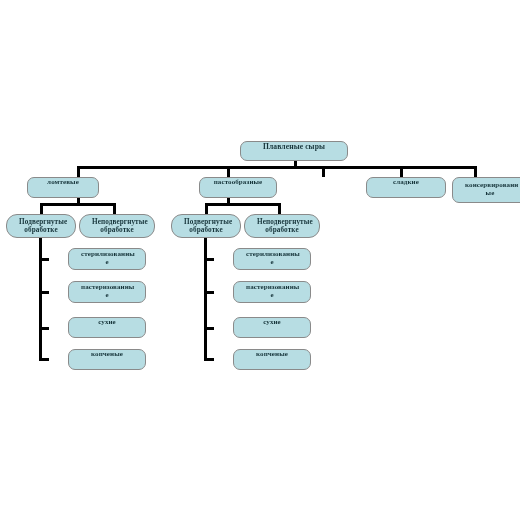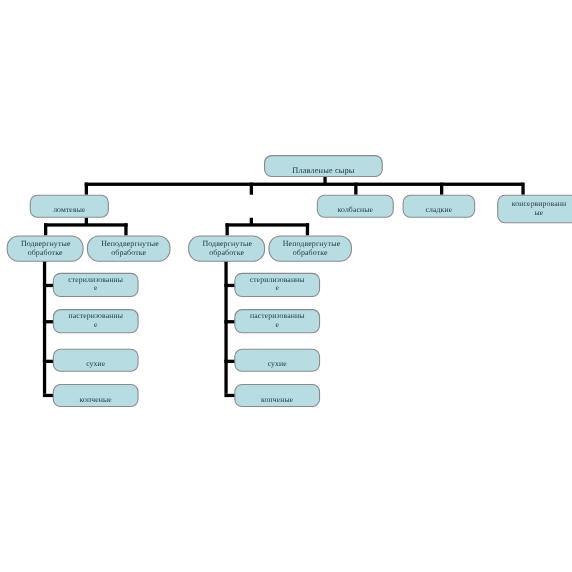--- a/index.html
+++ b/index.html
@@ -24,36 +24,36 @@
   .line.v{width:3px;}
 
   
   .node{
     position:absolute;
     box-sizing:border-box;
     background:#b7dde3;
     border:1px solid #8a8a8a;
     border-radius:7px;
     display:flex;
-    align-items:flex-end;
+    align-items:flex-start;
     justify-content:center;
     text-align:center;
     color:#16343a;
-    font-weight:normal;
+    font-weight:bold;
     line-height:1.12;
     padding:1px 12px;
     letter-spacing:.1px;
     box-shadow:0 0 0 0 rgba(0,0,0,0);
   }
   .node span{display:block;width:100%;}
 
   .root{font-size:7.6px;}
   .lvl2{font-size:7.0px;}
   .lvl3{font-size:7.2px;border-radius:11px;}
-  .leaf{font-size:7.0px;}
+  .leaf{font-size:7.0px;margin-left:20px;}
 </style>
 </head>
 <body>
 
 <div id="diagram">
 
   <div class="line v" style="left:294px;top:160px;height:8px;"></div>
 
   <div class="line h" style="left:77px;top:166px;width:399px;"></div>
 
@@ -86,26 +86,26 @@
   <div class="line h" style="left:204px;top:358px;width:10px;"></div>
 
   <div class="node root" style="left:240px;top:141px;width:108px;height:20px;">
     <span>Плавленые сыры</span>
   </div>
 
   <div class="node lvl2" style="left:27px;top:177px;width:72px;height:21px;">
     <span>ломтевые</span>
   </div>
 
-
-  <div class="node lvl2" style="left:288px;top:177px;width:70px;height:21px;">
-    <span>колбасные</span>
+  <div class="node lvl2" style="left:199px;top:177px;width:78px;height:21px;">
+    <span>пастообразные</span>
   </div>
 
-  <div class="node lvl2" style="left:366px;top:177px;width:66px;height:21px;">
+
+  <div class="node lvl2" style="left:366px;top:177px;width:80px;height:21px;">
     <span>сладкие</span>
   </div>
 
   <div class="node lvl2" style="left:452px;top:177px;width:76px;height:26px;flex-direction:column;">
     <span>консервированн</span>
     <span>ые</span>
   </div>
 
   <div class="node lvl3" style="left:6px;top:214px;width:70px;height:24px;flex-direction:column;">
     <span>Подвергнутые</span>

